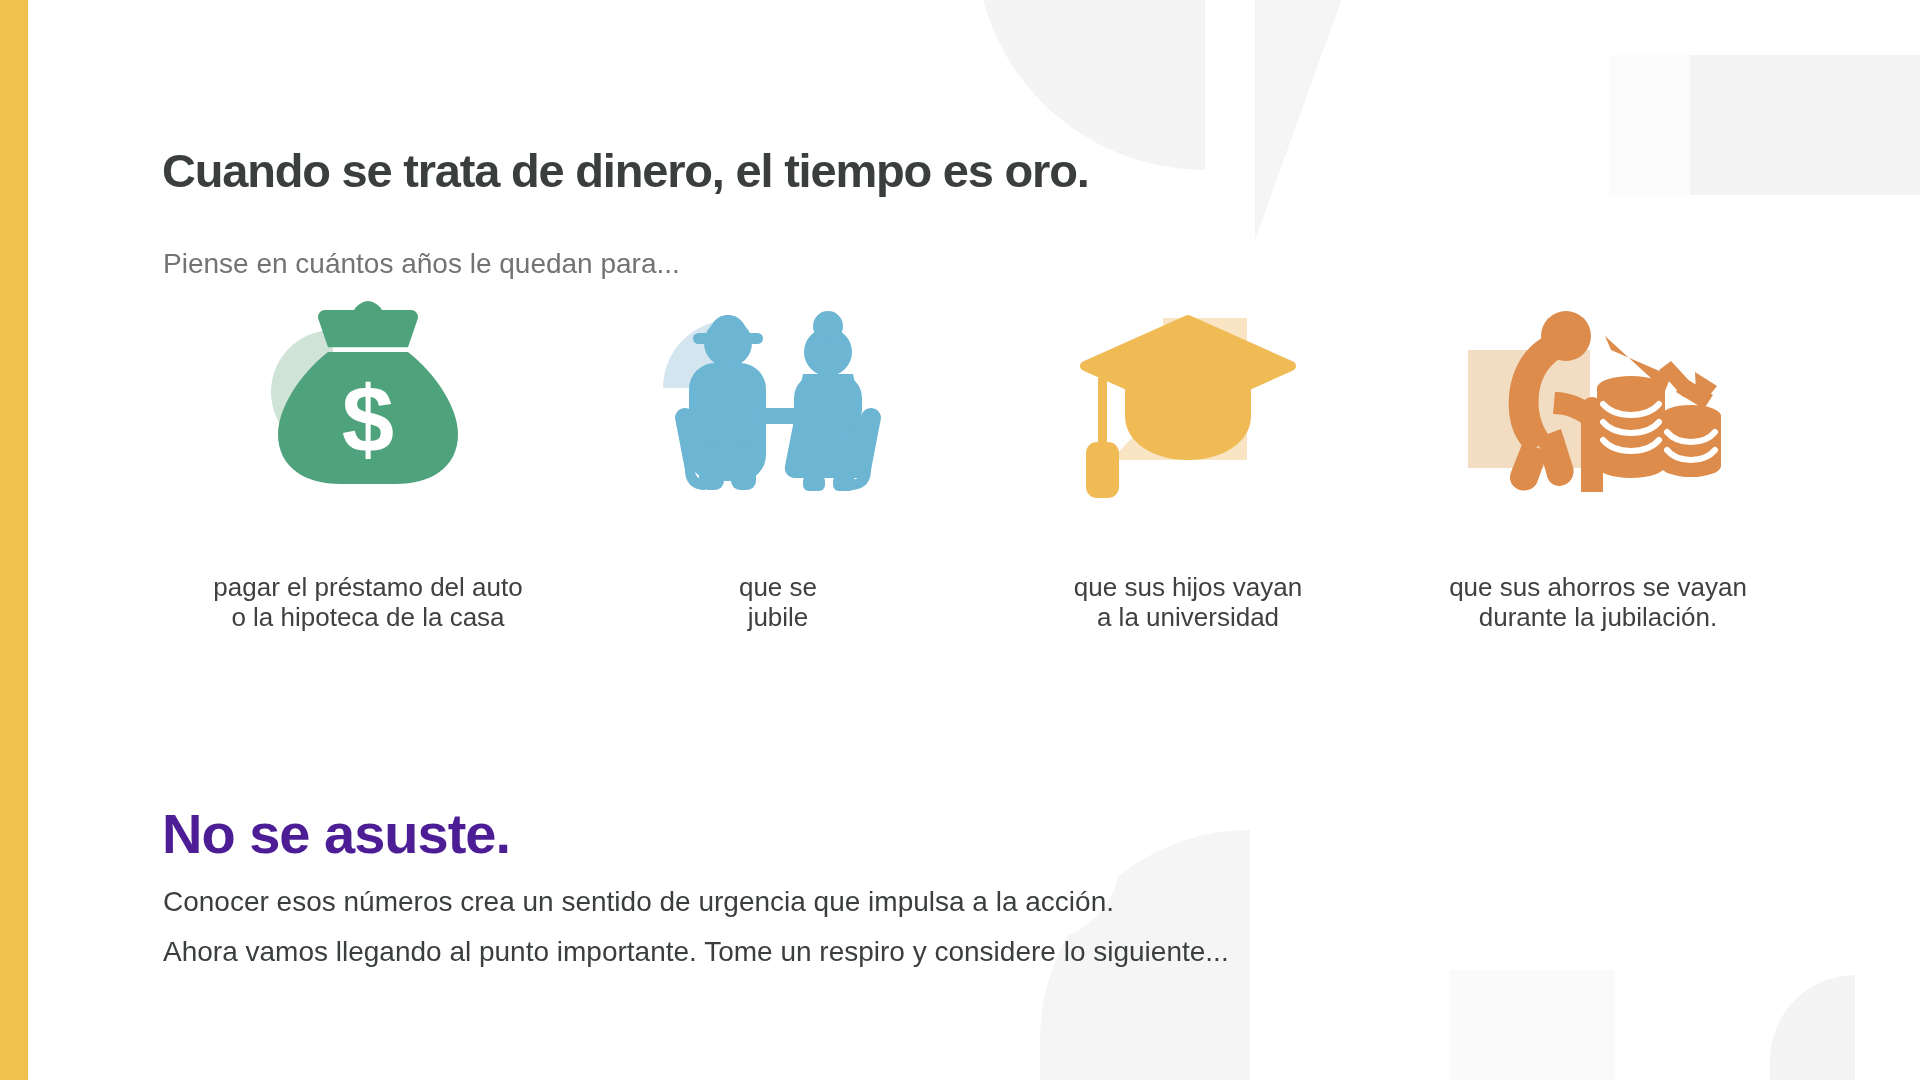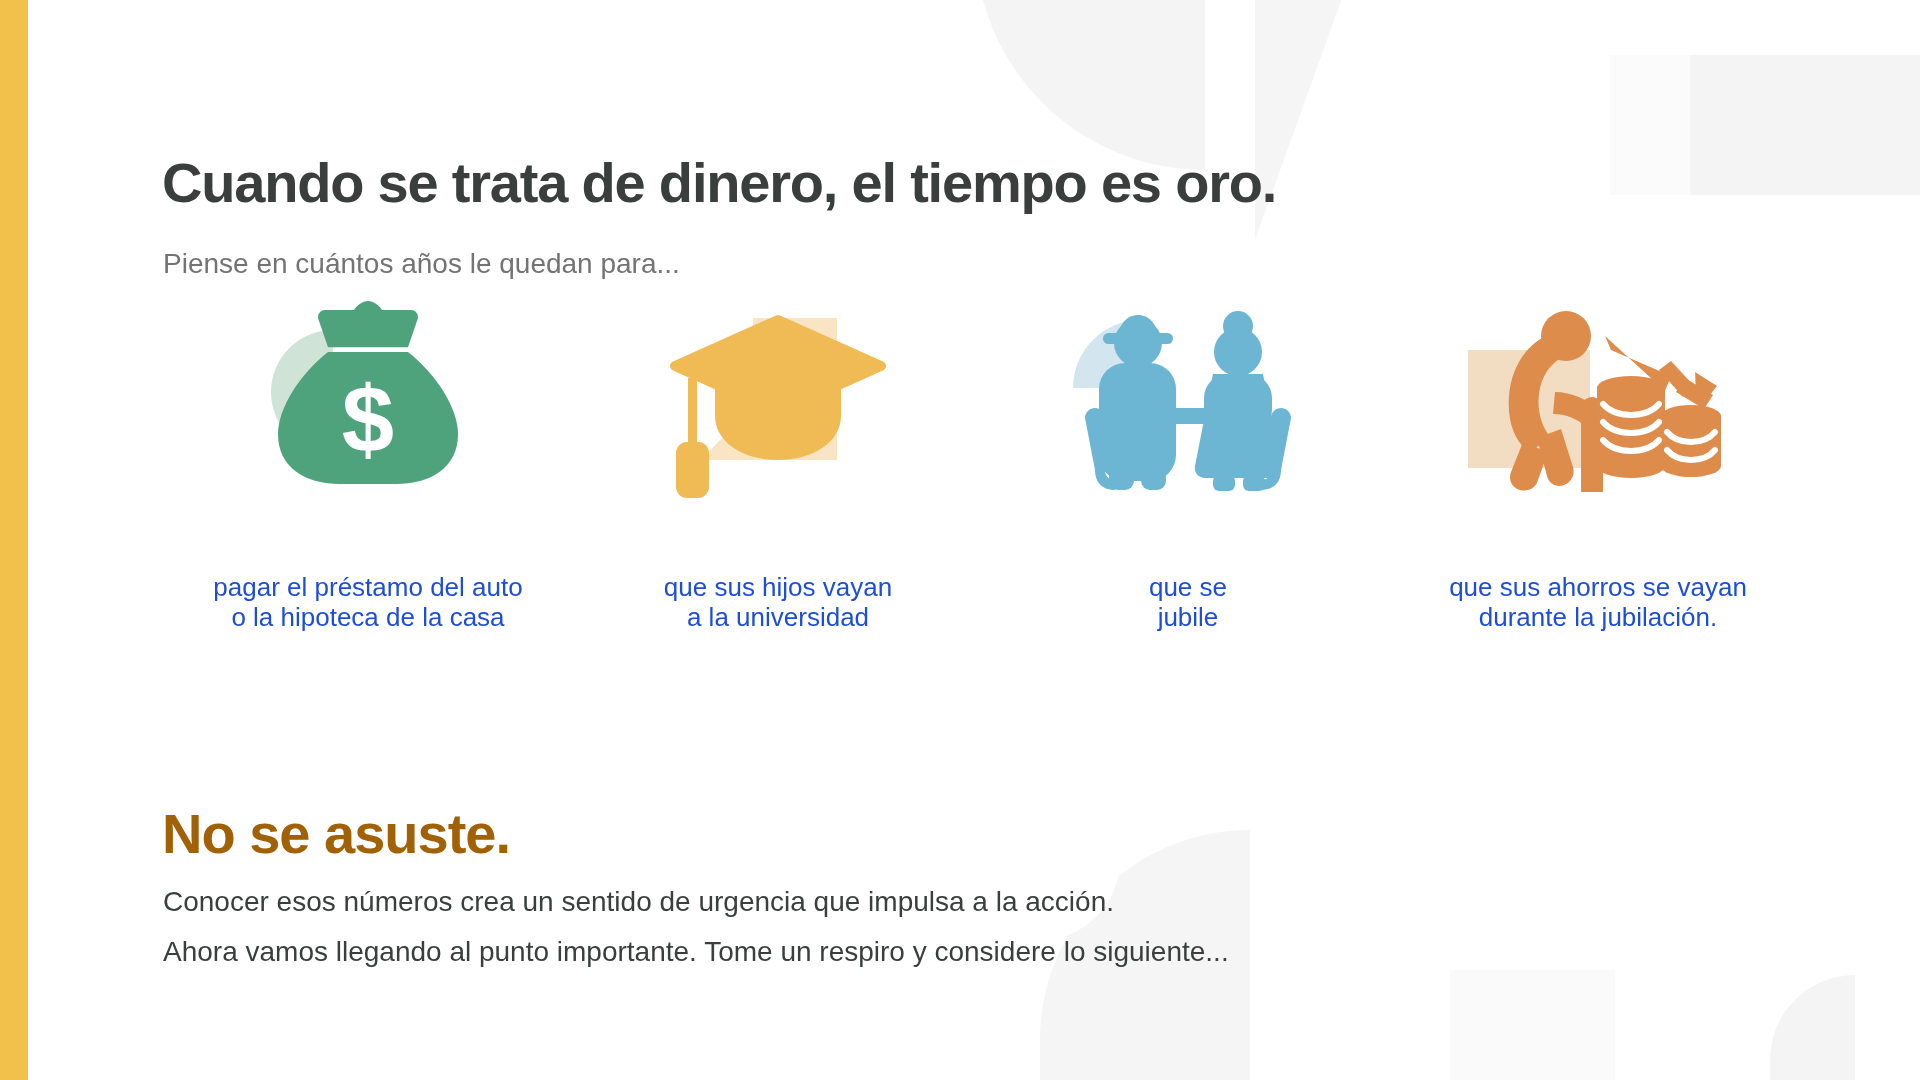--- a/index.html
+++ b/index.html
@@ -89,21 +89,21 @@
   
   .content {
     position: absolute;
     inset: 0;
     z-index: 2;
   }
 
   .heading-main {
     position: absolute;
     left: 162px; top: 112px;
-    font-size: 56px;
+    font-size: 47px;
     font-weight: bold;
     color: #3a3f3e;
     letter-spacing: -1.2px;
     white-space: nowrap;
   }
   .subheading {
     position: absolute;
     left: 163px; top: 220px;
     font-size: 28px;
     color: #737373;
@@ -127,31 +127,31 @@
   .icon-stage {
     position: relative;
     width: 270px;
     height: 210px;
   }
   .caption {
     margin-top: 62px;
     text-align: center;
     font-size: 26px;
     line-height: 1.17;
-    color: #1d4ed8;
+    color: #404040;
     white-space: pre-line;
   }
 
   
   .heading-second {
     position: absolute;
     left: 162px; top: 755px;
     font-size: 56px;
     font-weight: bold;
-    color: #a16207;
+    color: #4c1d95;
     letter-spacing: -1px;
     white-space: nowrap;
   }
   .body-line {
     position: absolute;
     left: 163px;
     font-size: 28px;
     color: #3a3f3e;
     white-space: nowrap;
     text-align: right;
@@ -199,65 +199,65 @@
             <text x="135" y="152" text-anchor="middle" font-family="Liberation Sans, sans-serif" font-size="94" font-weight="bold" fill="#ffffff">$</text>
           </svg>
         </div>
         <div class="caption">pagar el préstamo del auto
 o la hipoteca de la casa</div>
       </div>
 
       <div class="icon-cell">
         <div class="icon-stage">
           <svg width="270" height="210" viewBox="0 0 270 210">
+            <path d="M20 88A68 68 0 0 1 88 20v68z" fill="#d3e5ee"></path>
+            <g fill="#6cb6d4">
+
+              <path d="M32 118c0-6 5-10 10-10s10 4 10 10v52c0 7 5 10 10 10v10c-14 0-20-9-20-20z"></path>
+
+              <rect x="46" y="63" width="77" height="118" rx="26"></rect>
+              <rect x="56" y="140" width="25" height="50" rx="9"></rect>
+              <rect x="88" y="140" width="25" height="50" rx="9"></rect>
+
+              <circle cx="85" cy="43" r="24"></circle>
+              <rect x="50" y="33" width="70" height="11" rx="5.5"></rect>
+              <path d="M66 36c0-12 8-21 19-21s19 9 19 21z"></path>
+
+              <rect x="112" y="108" width="60" height="16" rx="8"></rect>
+
+              <path d="M160 74h50l18 92a10 10 0 0 1-10 12h-66a10 10 0 0 1-10-12z"></path>
+              <rect x="151" y="74" width="68" height="60" rx="24"></rect>
+              <rect x="160" y="175" width="22" height="16" rx="6"></rect>
+              <rect x="190" y="175" width="22" height="16" rx="6"></rect>
+
+              <circle cx="185" cy="52" r="24"></circle>
+              <circle cx="185" cy="26" r="15"></circle>
+
+              <path d="M238 118c0-6-5-10-10-10s-10 4-10 10v52c0 7-5 10-10 10v10c14 0 20-9 20-20z"></path>
+            </g>
+          </svg>
+        </div>
+        <div class="caption">que se
+jubile</div>
+      </div>
+
+      <div class="icon-cell">
+        <div class="icon-stage">
+          <svg width="270" height="210" viewBox="0 0 270 210">
             <path d="M193 18 L193 160 L58 160 Z" fill="#f9e5c4"></path>
             <path d="M193 18 L193 160 L193 160 L100 160 Z" fill="#f9e5c4"></path>
             <rect x="110" y="18" width="84" height="142" fill="#f9e5c4"></rect>
             <path d="M135 20 L238 66 L135 112 L32 66 Z" fill="#f0bb54" stroke="#f0bb54" stroke-width="10" stroke-linejoin="round"></path>
             <path d="M72 88v28c0 26 28 44 63 44s63-18 63-44V88l-63 28z" fill="#f0bb54"></path>
             <rect x="45" y="78" width="9" height="86" fill="#f0bb54"></rect>
             <rect x="33" y="142" width="33" height="56" rx="11" fill="#f0bb54"></rect>
           </svg>
         </div>
         <div class="caption">que sus hijos vayan
 a la universidad</div>
-      </div>
-
-      <div class="icon-cell">
-        <div class="icon-stage">
-          <svg width="270" height="210" viewBox="0 0 270 210">
-            <path d="M20 88A68 68 0 0 1 88 20v68z" fill="#d3e5ee"></path>
-            <g fill="#6cb6d4">
-
-              <path d="M32 118c0-6 5-10 10-10s10 4 10 10v52c0 7 5 10 10 10v10c-14 0-20-9-20-20z"></path>
-
-              <rect x="46" y="63" width="77" height="118" rx="26"></rect>
-              <rect x="56" y="140" width="25" height="50" rx="9"></rect>
-              <rect x="88" y="140" width="25" height="50" rx="9"></rect>
-
-              <circle cx="85" cy="43" r="24"></circle>
-              <rect x="50" y="33" width="70" height="11" rx="5.5"></rect>
-              <path d="M66 36c0-12 8-21 19-21s19 9 19 21z"></path>
-
-              <rect x="112" y="108" width="60" height="16" rx="8"></rect>
-
-              <path d="M160 74h50l18 92a10 10 0 0 1-10 12h-66a10 10 0 0 1-10-12z"></path>
-              <rect x="151" y="74" width="68" height="60" rx="24"></rect>
-              <rect x="160" y="175" width="22" height="16" rx="6"></rect>
-              <rect x="190" y="175" width="22" height="16" rx="6"></rect>
-
-              <circle cx="185" cy="52" r="24"></circle>
-              <circle cx="185" cy="26" r="15"></circle>
-
-              <path d="M238 118c0-6-5-10-10-10s-10 4-10 10v52c0 7-5 10-10 10v10c14 0 20-9 20-20z"></path>
-            </g>
-          </svg>
-        </div>
-        <div class="caption">que se
-jubile</div>
       </div>
 
       <div class="icon-cell">
         <div class="icon-stage">
           <svg width="270" height="210" viewBox="0 0 270 210">
             <path d="M5 50h62v118H5z" fill="#f2ddc2"></path>
             <path d="M5 50a95 95 0 0 0 95 95V50z" fill="#f2ddc2"></path>
             <rect x="67" y="50" width="60" height="118" fill="#f2ddc2"></rect>
             <g fill="#dd8c4b">
 

